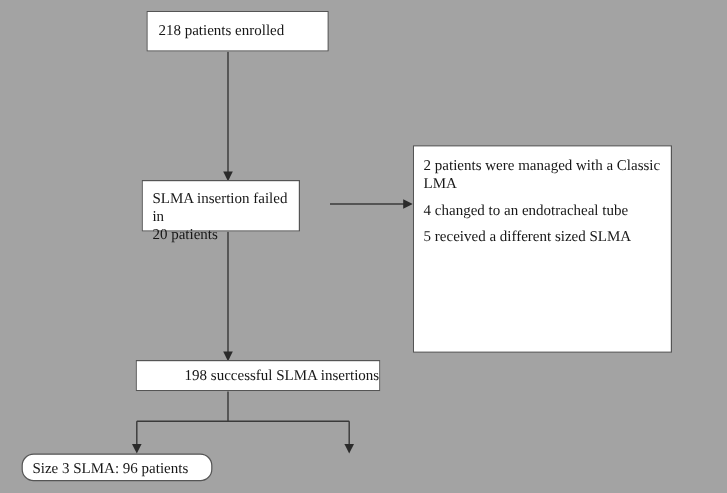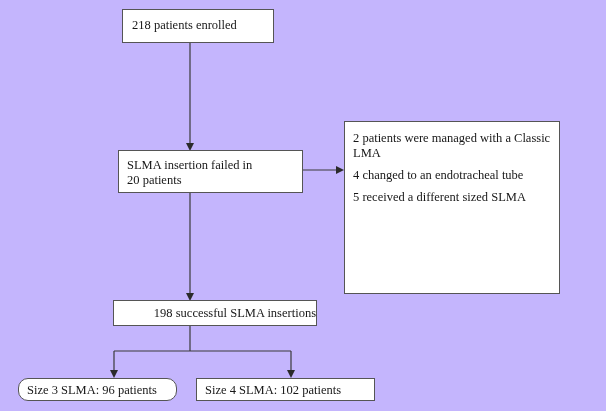--- a/index.html
+++ b/index.html
@@ -4,21 +4,21 @@
 <style>
   html, body {
     margin: 0;
     padding: 0;
     background: #ffffff;
   }
   #flowchart {
     position: relative;
     width: 606px;
     height: 411px;
-    background: #c4b5fd;
+    background: #a3a3a3;
     font-family: "Liberation Serif", "DejaVu Serif", serif;
     color: #1a1a1a;
     overflow: hidden;
     text-decoration: underline;
   }
   .node {
     position: absolute;
     box-sizing: border-box;
     border: 1px solid #555555;
     background: #ffffff;
@@ -30,21 +30,21 @@
     display: block;
     white-space: pre-line;
   }
 
   
   #node-enrolled {
     left: 122px; top: 9px; width: 152px; height: 34px;
     padding: 8px 0 0 9px;
   }
   #node-failed {
-    left: 118px; top: 150px; width: 185px; height: 43px;
+    left: 118px; top: 150px; width: 132px; height: 43px;
     padding: 7px 0 0 8px;
   }
   #node-success {
     left: 113px; top: 300px; width: 204px; height: 26px;
     padding: 5px 0 0 8px;
     text-align: right;
   }
   #node-size3 {
     left: 18px; top: 378px; width: 159px; height: 23px;
     padding: 4px 0 0 8px;
@@ -128,17 +128,14 @@
   </div>
 
   <div class="node" id="node-success">
     <span class="txt">198 successful SLMA insertions</span>
   </div>
 
   <div class="node" id="node-size3">
     <span class="txt">Size 3 SLMA: 96 patients</span>
   </div>
 
-  <div class="node" id="node-size4">
-    <span class="txt">Size 4 SLMA: 102 patients</span>
-  </div>
 
 </div>
 
 </body></html>

